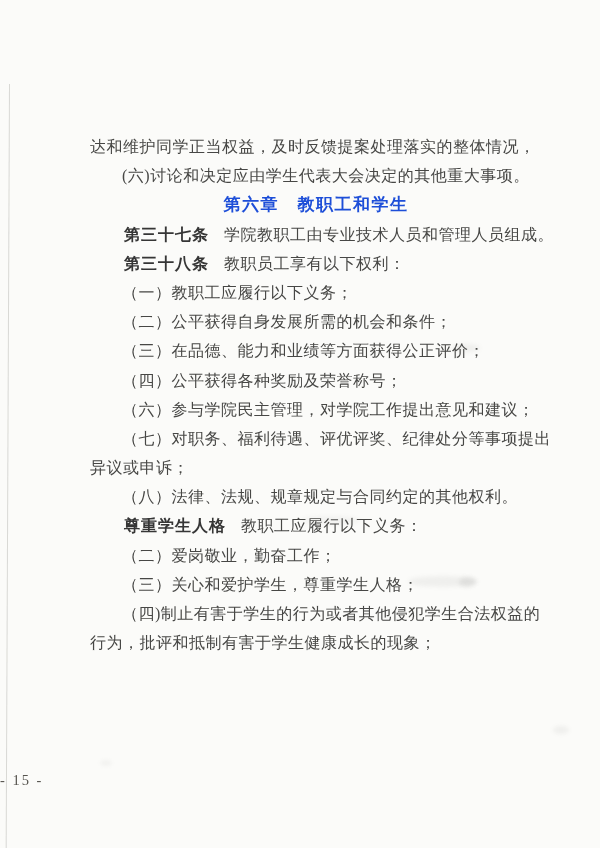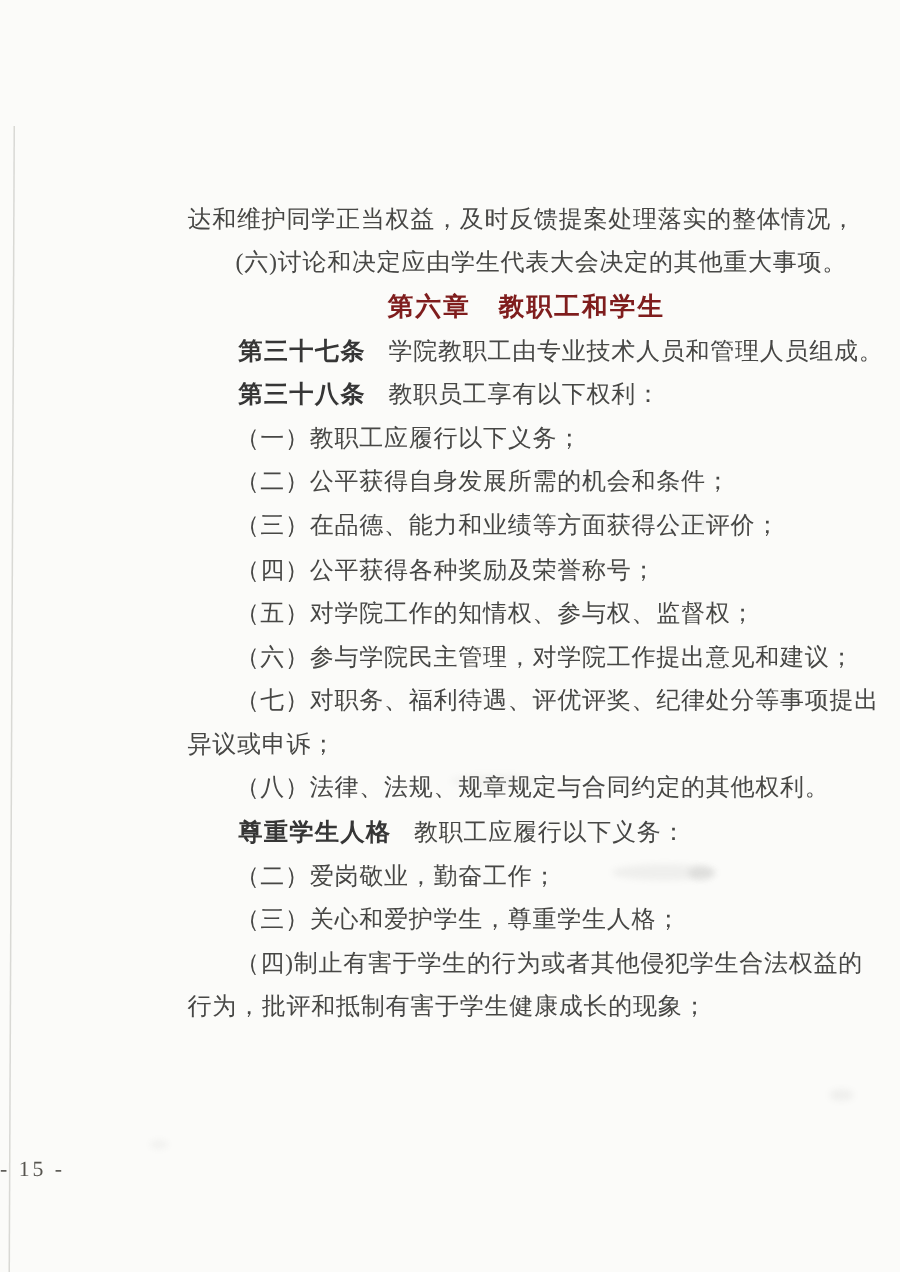--- a/index.html
+++ b/index.html
@@ -23,21 +23,20 @@
     opacity: 0.85;
     transform: rotate(0.25deg);
     transform-origin: top left;
   }
   .text-block {
     position: absolute;
     left: 90px;
     top: 132px;
     width: 452px;
     color: #474745;
-    margin-left: 35px;
   }
   .line {
     height: 29.2px;
     line-height: 29.2px;
     font-size: 16px;
     letter-spacing: 0.5px;
     white-space: nowrap;
   }
   .indent { padding-left: 32px; }
   .article { padding-left: 34px; }
@@ -46,21 +45,21 @@
     color: #363636;
     letter-spacing: 1px;
     margin-right: 15px;
     text-align: center;
   }
   .heading {
     text-align: center;
     font-weight: bold;
     font-size: 17px;
     letter-spacing: 1.5px;
-    color: #7f1d1d;
+    color: #1d4ed8;
   }
   .footer {
     position: absolute;
     top: 772px;
     left: 0;
     width: 600px;
     text-align: left;
     font-size: 14.5px;
     letter-spacing: 2px;
     color: #56544f;
@@ -98,21 +97,20 @@
     </div>
 
     <div class="line article">
       <span class="num">第三十八条</span><span>教职员工享有以下权利：</span>
     </div>
 
     <div class="line indent">（一）教职工应履行以下义务；</div>
     <div class="line indent">（二）公平获得自身发展所需的机会和条件；</div>
     <div class="line indent">（三）在品德、能力和业绩等方面获得公正评价；</div>
     <div class="line indent">（四）公平获得各种奖励及荣誉称号；</div>
-    <div class="line indent">（五）对学院工作的知情权、参与权、监督权；</div>
     <div class="line indent">（六）参与学院民主管理，对学院工作提出意见和建议；</div>
     <div class="line indent">（七）对职务、福利待遇、评优评奖、纪律处分等事项提出</div>
     <div class="line">异议或申诉；</div>
     <div class="line indent">（八）法律、法规、规章规定与合同约定的其他权利。</div>
 
     <div class="line article">
       <span class="num">尊重学生人格</span><span>教职工应履行以下义务：</span>
     </div>
 
     <div class="line indent">（二）爱岗敬业，勤奋工作；</div>

